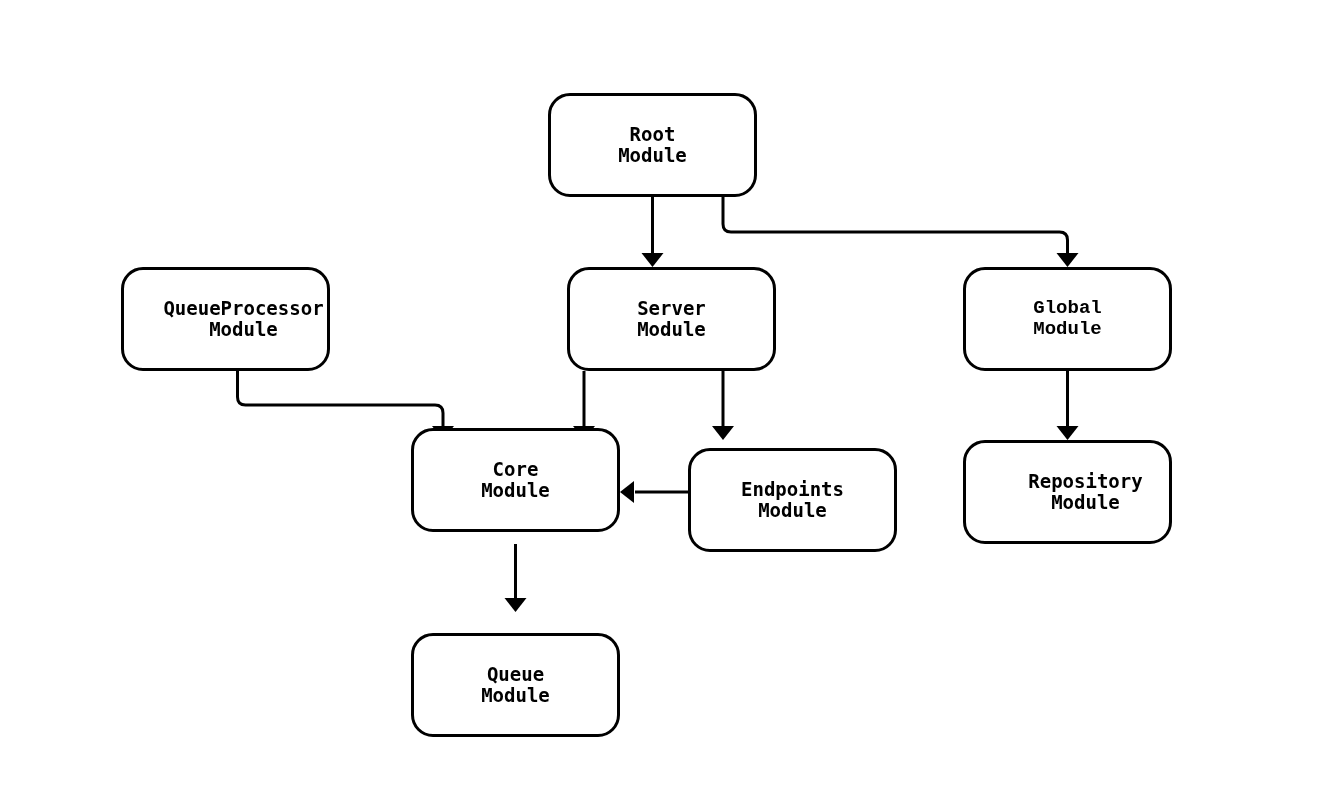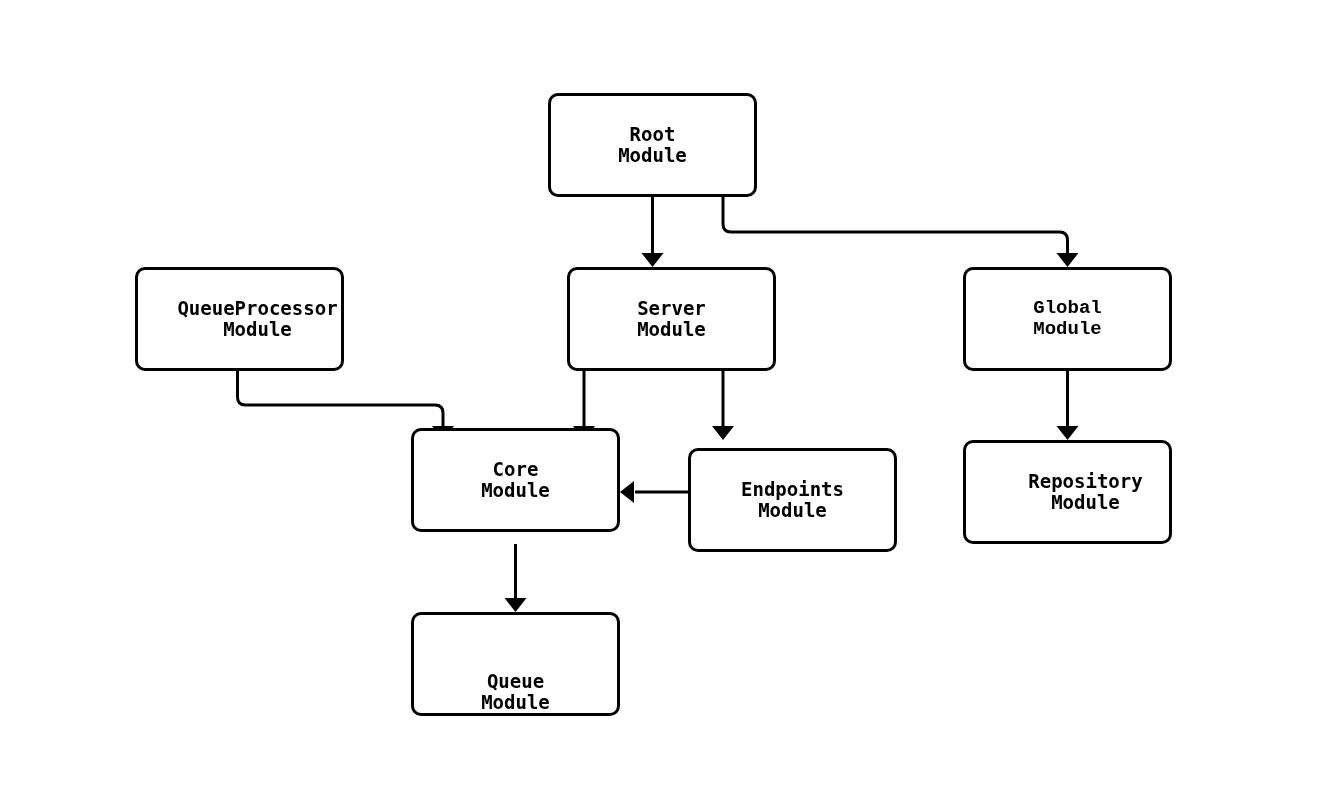--- a/index.html
+++ b/index.html
@@ -31,21 +31,21 @@
     fill: #000000;
     stroke: none;
   }
   .node {
     position: absolute;
     box-sizing: border-box;
     width: 209px;
     height: 104px;
     background: #ffffff;
     border: 3px solid #000000;
-    border-radius: 10px;
+    border-radius: 22px;
     display: flex;
     align-items: center;
     justify-content: center;
   }
   .node-label {
     white-space: pre-line;
     text-align: center;
     font-weight: 700;
     font-size: 19px;
     line-height: 21px;
@@ -98,21 +98,21 @@
       <path d="M515.5,544 V599"></path>
       <polygon points="504.5,598 526.5,598 515.5,612"></polygon>
     </g>
   </svg>
 
   <div class="node" style="left:548px; top:93px;">
     <span class="node-label">Root
 Module</span>
   </div>
 
-  <div class="node" style="left:135px; top:267px;padding-left:36px;">
+  <div class="node" style="left:121px; top:267px;padding-left:36px;">
     <span class="node-label">QueueProcessor
 Module</span>
   </div>
 
   <div class="node" style="left:567px; top:267px;">
     <span class="node-label">Server
 Module</span>
   </div>
 
   <div class="node" style="left:963px; top:267px;font-family:Liberation Mono, monospace;">
@@ -128,18 +128,18 @@
   <div class="node" style="left:688px; top:448px;">
     <span class="node-label">Endpoints
 Module</span>
   </div>
 
   <div class="node" style="left:963px; top:440px;padding-left:36px;">
     <span class="node-label">Repository
 Module</span>
   </div>
 
-  <div class="node" style="left:411px; top:612px;align-items:flex-end;">
+  <div class="node" style="left:411px; top:633px;">
     <span class="node-label">Queue
 Module</span>
   </div>
 
 </div>
 
 </body></html>

